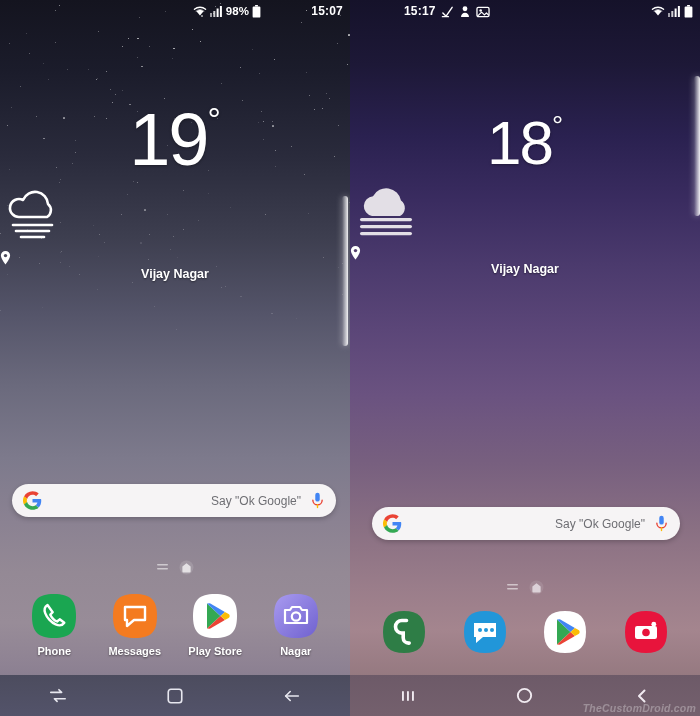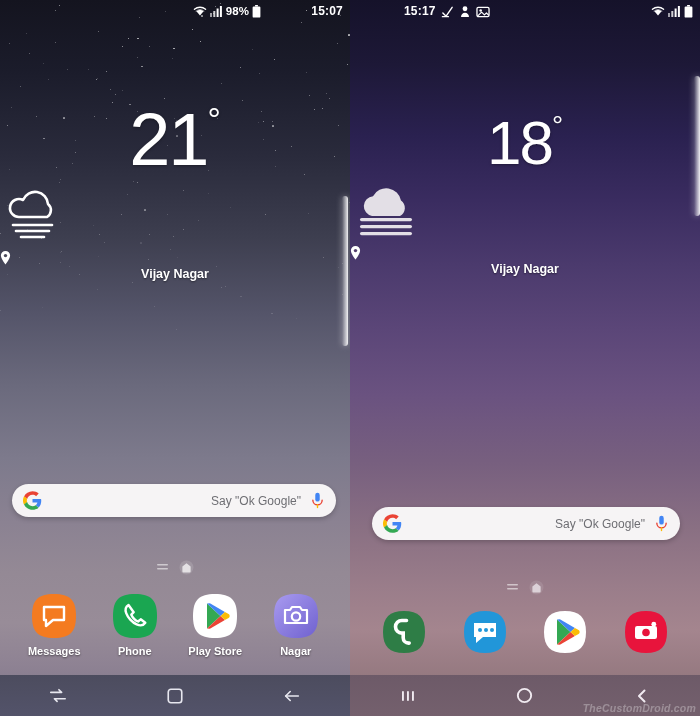--- a/index.html
+++ b/index.html
@@ -291,21 +291,21 @@
           <svg width="9" height="13" viewBox="0 0 9 13">
               <rect x="3" y="0" width="3" height="1.6" rx=".5" fill="#fff"></rect>
               <rect x="0.6" y="1.6" width="7.8" height="11" rx="1.2" fill="#fff"></rect>
             </svg>
         </span>
         <span class="sb-time">15:07</span>
       </div>
     </div>
 
     <div class="weather left" style="top:103px;">
-      <div class="temp"><span>21</span><span class="deg">°</span></div>
+      <div class="temp"><span>19</span><span class="deg">°</span></div>
       <div class="wicon">
         <svg width="64" height="58" viewBox="0 0 64 58">
           <path d="M20 30a9 9 0 1 1 3-17 13 13 0 0 1 25 4 8 8 0 0 1-1 13z" fill="none" stroke="#fff" stroke-width="2.6" stroke-linejoin="round" stroke-linecap="round"></path>
           <line x1="13" y1="38" x2="52" y2="38" stroke="#fff" stroke-width="2.6" stroke-linecap="round"></line>
           <line x1="16" y1="44" x2="49" y2="44" stroke="#fff" stroke-width="2.6" stroke-linecap="round"></line>
           <line x1="21" y1="50" x2="44" y2="50" stroke="#fff" stroke-width="2.6" stroke-linecap="round"></line>
         </svg>
       </div>
       <div class="pin">
         <svg width="11" height="14" viewBox="0 0 11 14">
@@ -347,34 +347,34 @@
             <circle cx="8" cy="8" r="7.4" fill="rgba(255,255,255,.18)"></circle>
             <path d="M8 3.4 12.4 7v5.3a.9.9 0 0 1-.9.9H4.5a.9.9 0 0 1-.9-.9V7z" fill="#fff"></path>
           </svg>
       </span>
     </div>
 
     <div class="dock" style="top:592px;">
       <div class="app">
         <span class="appicon">
           <svg width="48" height="48" viewBox="0 0 48 48">
+            <path d="M24 2c16 0 22 6 22 22s-6 22-22 22S2 40 2 24 8 2 24 2z" fill="#1aa651"></path>
+            <path d="M17.5 13c-2.6 1.6-3.6 4.6-2.3 8.2 1.4 4.1 6 9.2 10.5 11.2 3.6 1.6 6.8 1 8.6-1.6l-4.6-3.5-2.6 2.2c-2.4-1-5.6-4.2-6.8-6.8l2.4-2.5z" fill="none" stroke="#fff" stroke-width="2.4" stroke-linejoin="round" stroke-linecap="round"></path>
+          </svg>
+        </span>
+        <div class="applabel">Phone</div>
+      </div>
+      <div class="app">
+        <span class="appicon">
+          <svg width="48" height="48" viewBox="0 0 48 48">
             <path d="M24 2c16 0 22 6 22 22s-6 22-22 22S2 40 2 24 8 2 24 2z" fill="#f47b20"></path>
             <path d="M14 15h20v13H23l-7 6v-6h-2z" fill="none" stroke="#fff" stroke-width="2.4" stroke-linejoin="round"></path>
           </svg>
         </span>
         <div class="applabel">Messages</div>
-      </div>
-      <div class="app">
-        <span class="appicon">
-          <svg width="48" height="48" viewBox="0 0 48 48">
-            <path d="M24 2c16 0 22 6 22 22s-6 22-22 22S2 40 2 24 8 2 24 2z" fill="#1aa651"></path>
-            <path d="M17.5 13c-2.6 1.6-3.6 4.6-2.3 8.2 1.4 4.1 6 9.2 10.5 11.2 3.6 1.6 6.8 1 8.6-1.6l-4.6-3.5-2.6 2.2c-2.4-1-5.6-4.2-6.8-6.8l2.4-2.5z" fill="none" stroke="#fff" stroke-width="2.4" stroke-linejoin="round" stroke-linecap="round"></path>
-          </svg>
-        </span>
-        <div class="applabel">Phone</div>
       </div>
       <div class="app">
         <span class="appicon">
           <svg width="48" height="48" viewBox="0 0 48 48">
             <path d="M24 2c16 0 22 6 22 22s-6 22-22 22S2 40 2 24 8 2 24 2z" fill="#fff"></path>
             <path d="M16 11.5v25l13.5-12.5z" fill="#34a853"></path>
             <path d="M16 11.5 29.5 24l4.4-4.1-15-8.6z" fill="#4285f4"></path>
             <path d="M16 36.5 29.5 24l4.4 4.1-15 8.6z" fill="#ea4335"></path>
             <path d="M33.9 19.9 29.5 24l4.4 4.1 3.7-2.1a2.4 2.4 0 0 0 0-4z" fill="#fbbc05"></path>
           </svg>

